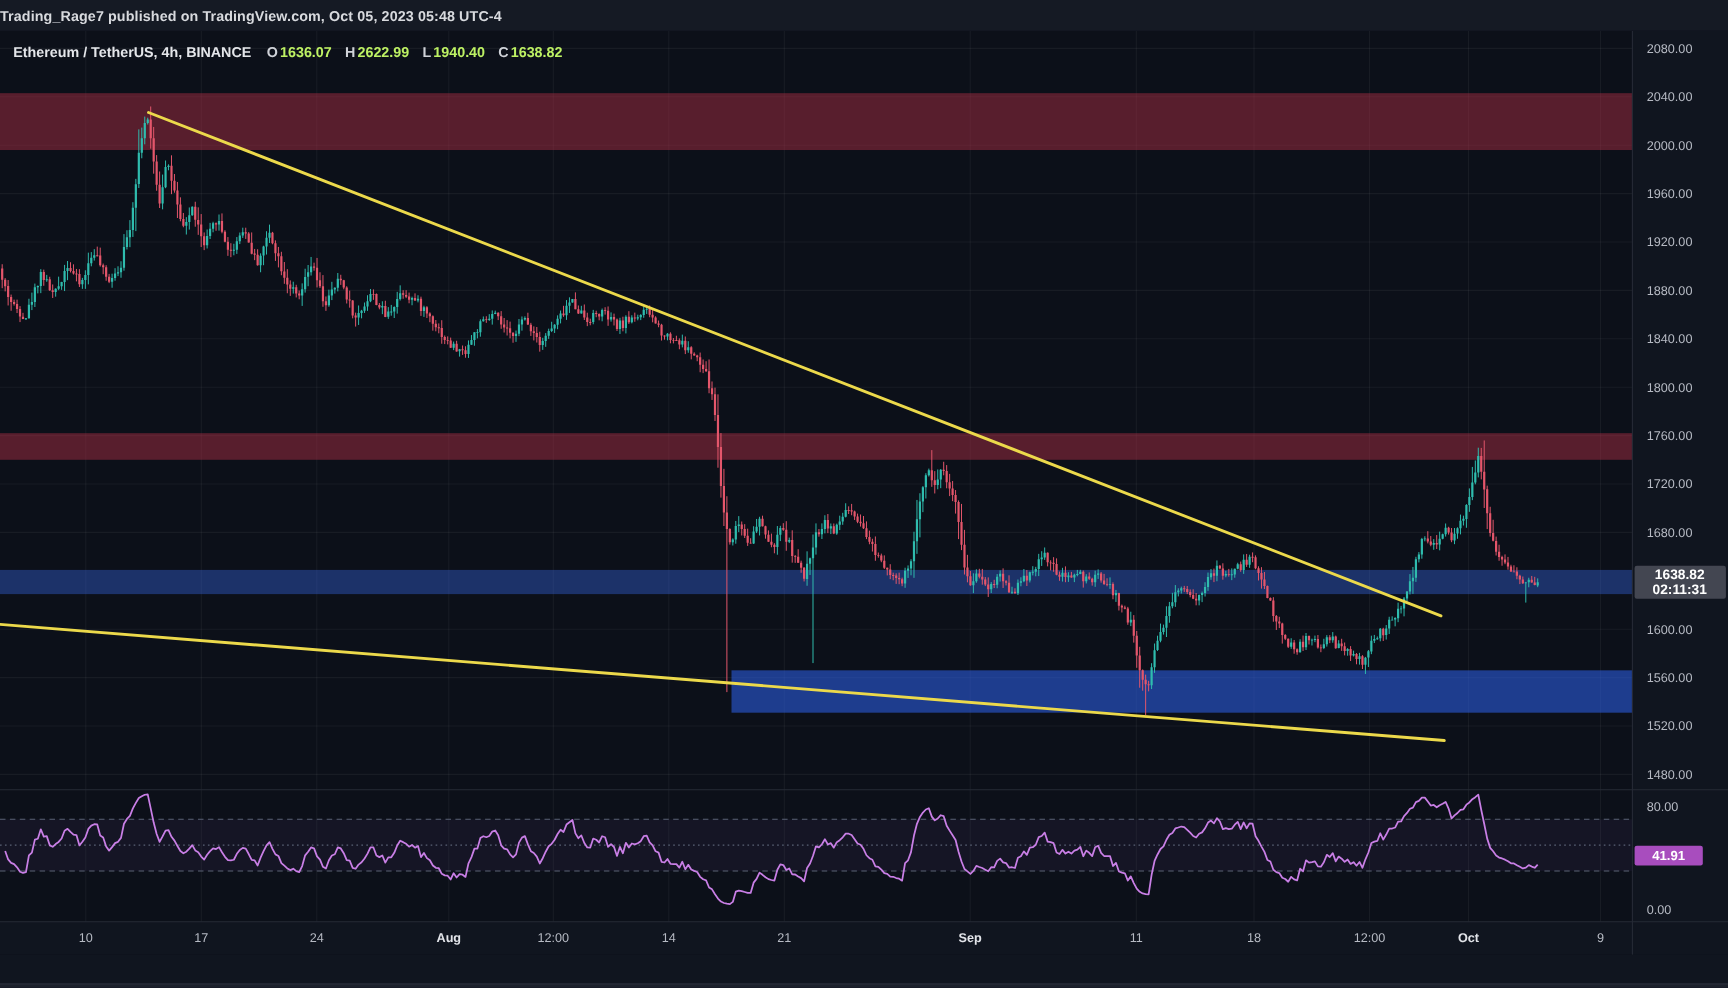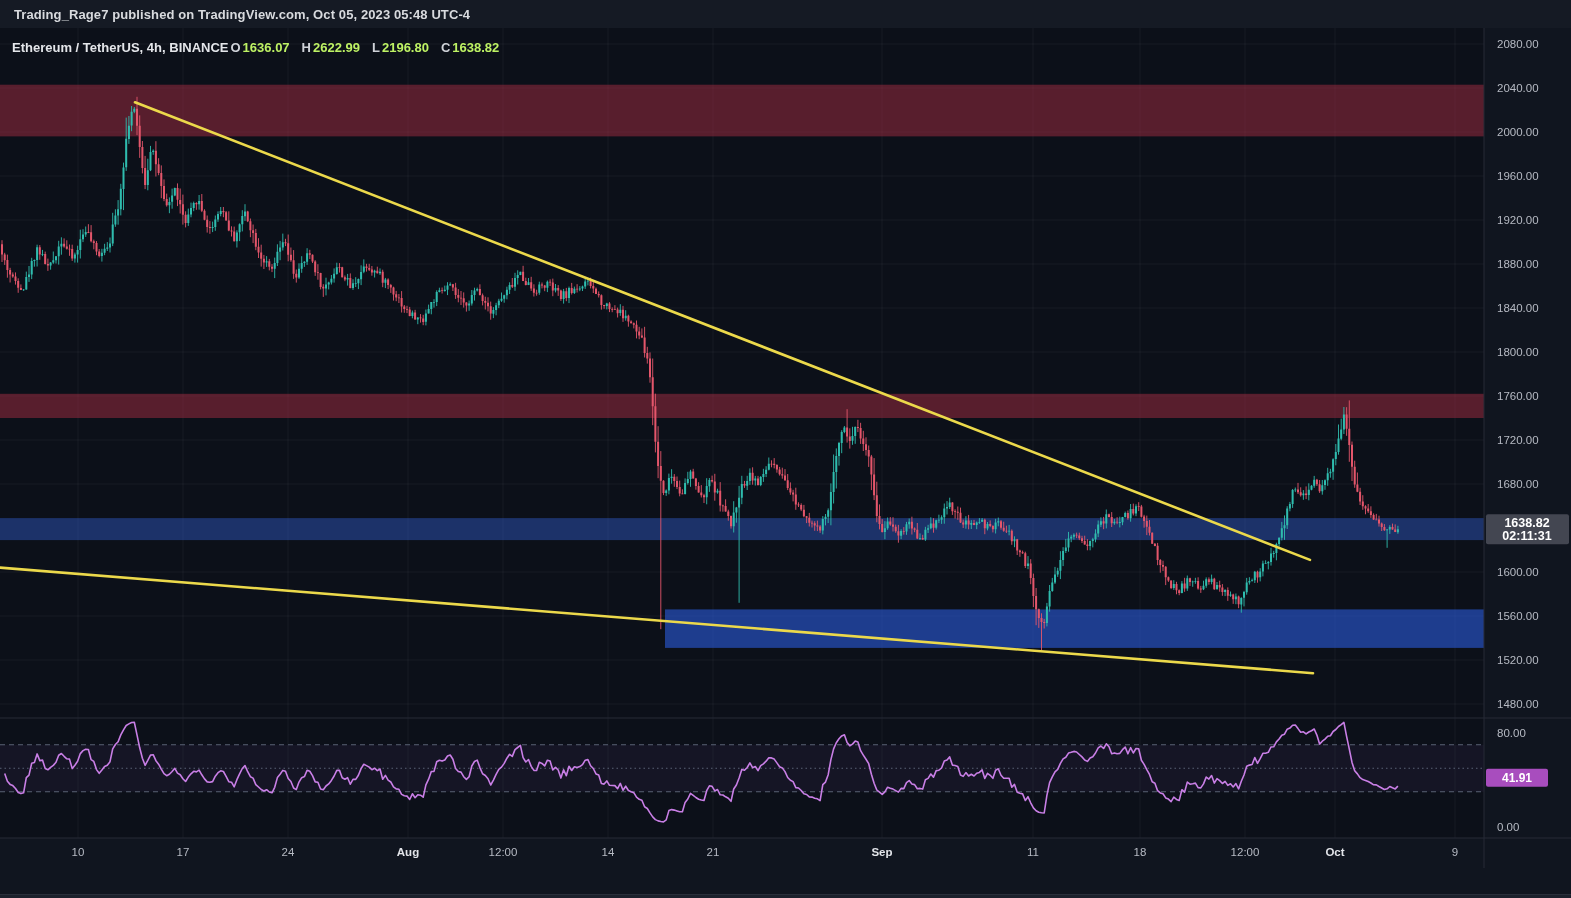--- a/index.html
+++ b/index.html
@@ -1,22 +1,22 @@
 <!DOCTYPE html>
 <html><head>
 <meta charset="utf-8">
 <style>
   html,body{margin:0;padding:0;background:#10151f;width:1571px;height:898px;overflow:hidden;
     font-family:"Liberation Sans", sans-serif;}
   .app{position:relative;width:1571px;height:898px;background:#10151f;}
-  .attribution-bar{height:28px;display:flex;align-items:center;padding-left:14px;background:#151a24;
+  .attribution-bar{height:28px;display:flex;align-items:center;background:#151a24;
     color:#d8dade;font-size:13px;font-weight:700;letter-spacing:.1px;}
   .chart-area{position:relative;width:1571px;height:840px;}
   #chart-svg{display:block;}
-  .symbol-bar{position:absolute;top:12px;left:12px;display:flex;align-items:center;gap:2px;
+  .symbol-bar{position:absolute;top:12px;left:12px;display:flex;align-items:center;gap:14px;
     font-size:13px;color:#e4e6ea;font-weight:700;white-space:nowrap;text-align:right;}
   .symbol-bar .ohlc{display:flex;gap:12px;font-weight:700;}
   .symbol-bar .pair{display:flex;gap:2px;}
   .symbol-bar .k{color:#cfd2d8;}
   .symbol-bar .v{color:#bef264;}
   .footer{height:30px;display:flex;align-items:center;gap:8px;padding-left:12px;background:#1c212c;
     border-top:1px solid #2a2f3a;color:#9aa0ab;font-size:14px;font-weight:700;margin-top:26px;}
   .footer svg{display:block;}
 </style>
 </head>
@@ -133,21 +133,21 @@
         <span class="pair">
             <span class="k">O</span>
             <span class="v">1636.07</span>
           </span>
         <span class="pair">
             <span class="k">H</span>
             <span class="v">2622.99</span>
           </span>
         <span class="pair">
             <span class="k">L</span>
-            <span class="v">2196.80</span>
+            <span class="v">1940.40</span>
           </span>
         <span class="pair">
             <span class="k">C</span>
             <span class="v">1638.82</span>
           </span>
       </span>
     </div>
   </div>
 
   <div class="footer">

